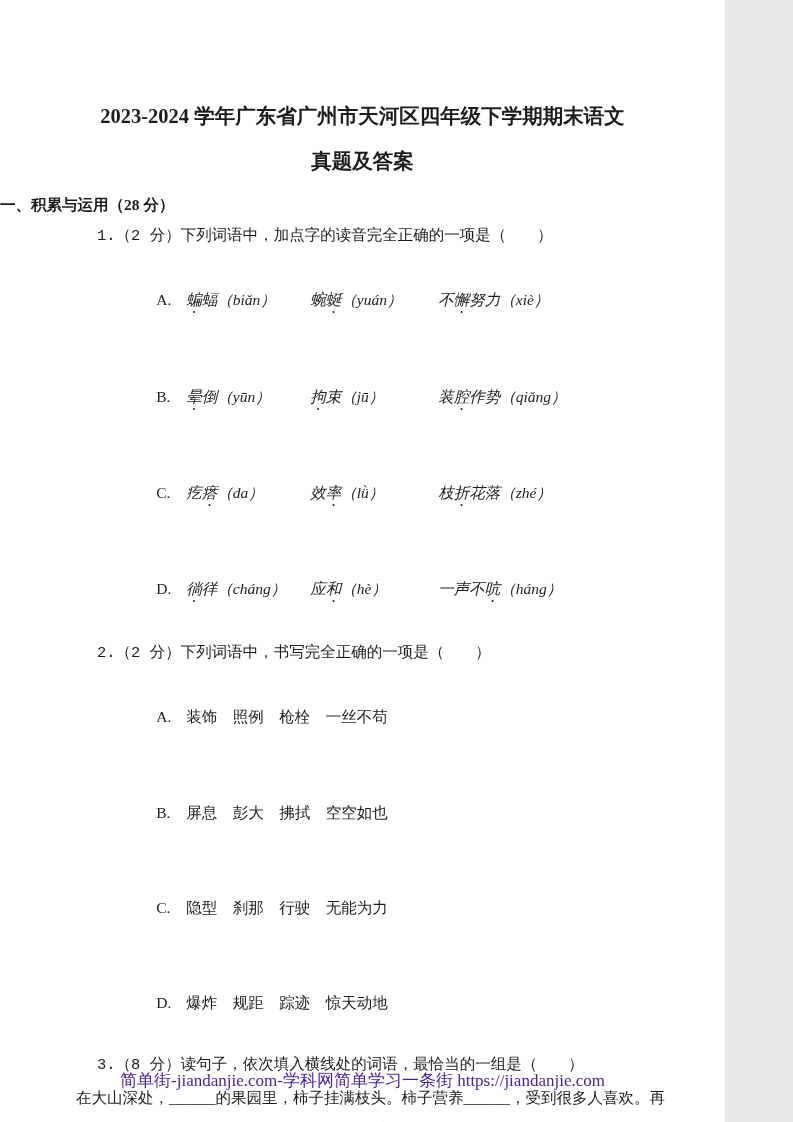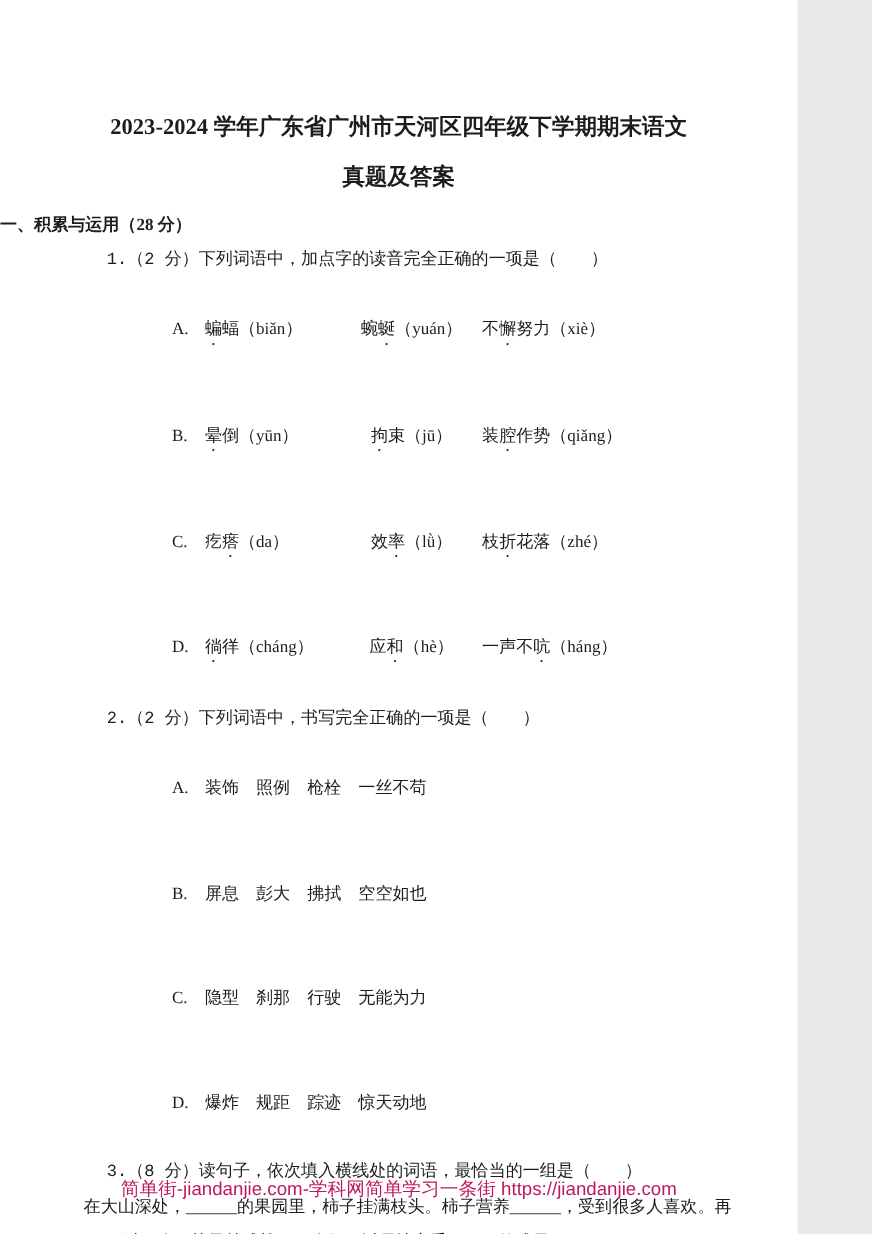--- a/index.html
+++ b/index.html
@@ -25,38 +25,38 @@
   }
   .heading{
     margin-top:5px;
     font-weight:bold;
   }
   .stem{margin-left:97px;font-family:Liberation Mono, monospace;}
   .option{margin-left:133px;}
   .para-first{margin-left:76px;}
   .para-cont{margin-left:112px;}
   .opt-label{display:inline-block;min-width:30px;}
-  .q1col{display:inline-block;}
+  .q1col{display:inline-block;font-style:italic;}
   .q1col.colA{min-width:124px;}
-  .q1col.colB{min-width:128px;text-align:center;}
+  .q1col.colB{min-width:128px;}
   .em{
     -webkit-text-emphasis:filled dot;
     -webkit-text-emphasis-position:under;
     -webkit-text-emphasis-position:under right;
     text-emphasis:filled dot;
     text-emphasis-position:under;
     text-emphasis-position:under right;
   }
   .footer{
     position:absolute;
     left:0;right:0;bottom:30px;
     text-align:center;
-    font-family:Liberation Sans, sans-serif;
+    font-family:Liberation Serif, serif;
     font-size:17px;
-    color:#be185d;
+    color:#4c1d95;
   }
 </style>
 </head>
 <body>
 
 <div class="page">
 
   <header class="doc-title">
     <div class="title-line">2023-2024 学年广东省广州市天河区四年级下学期期末语文</div>
     <div class="title-line">真题及答案</div>

